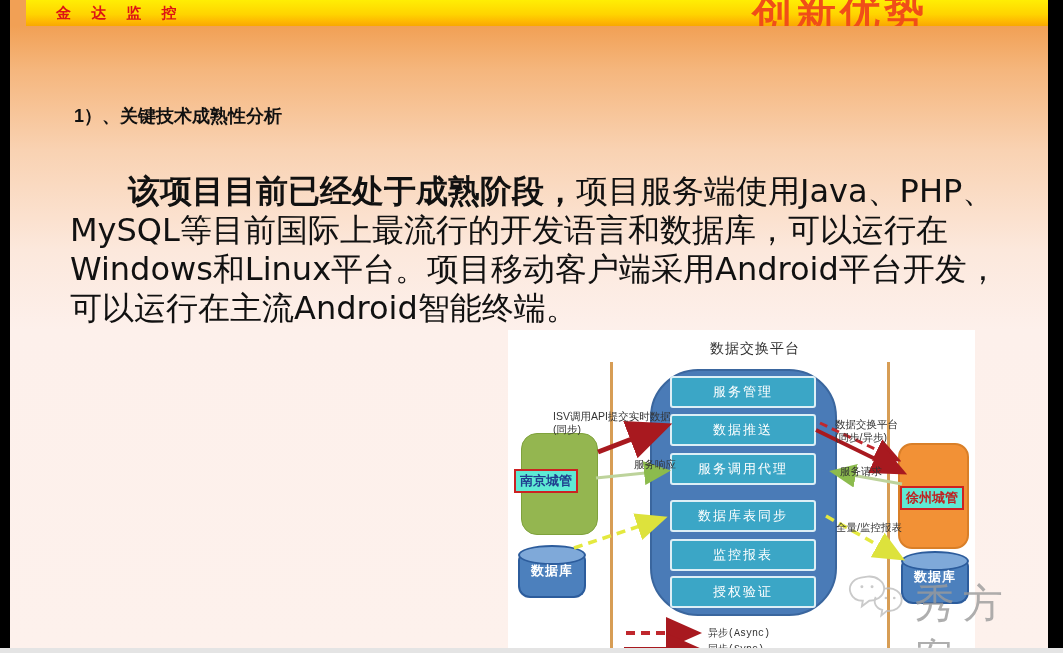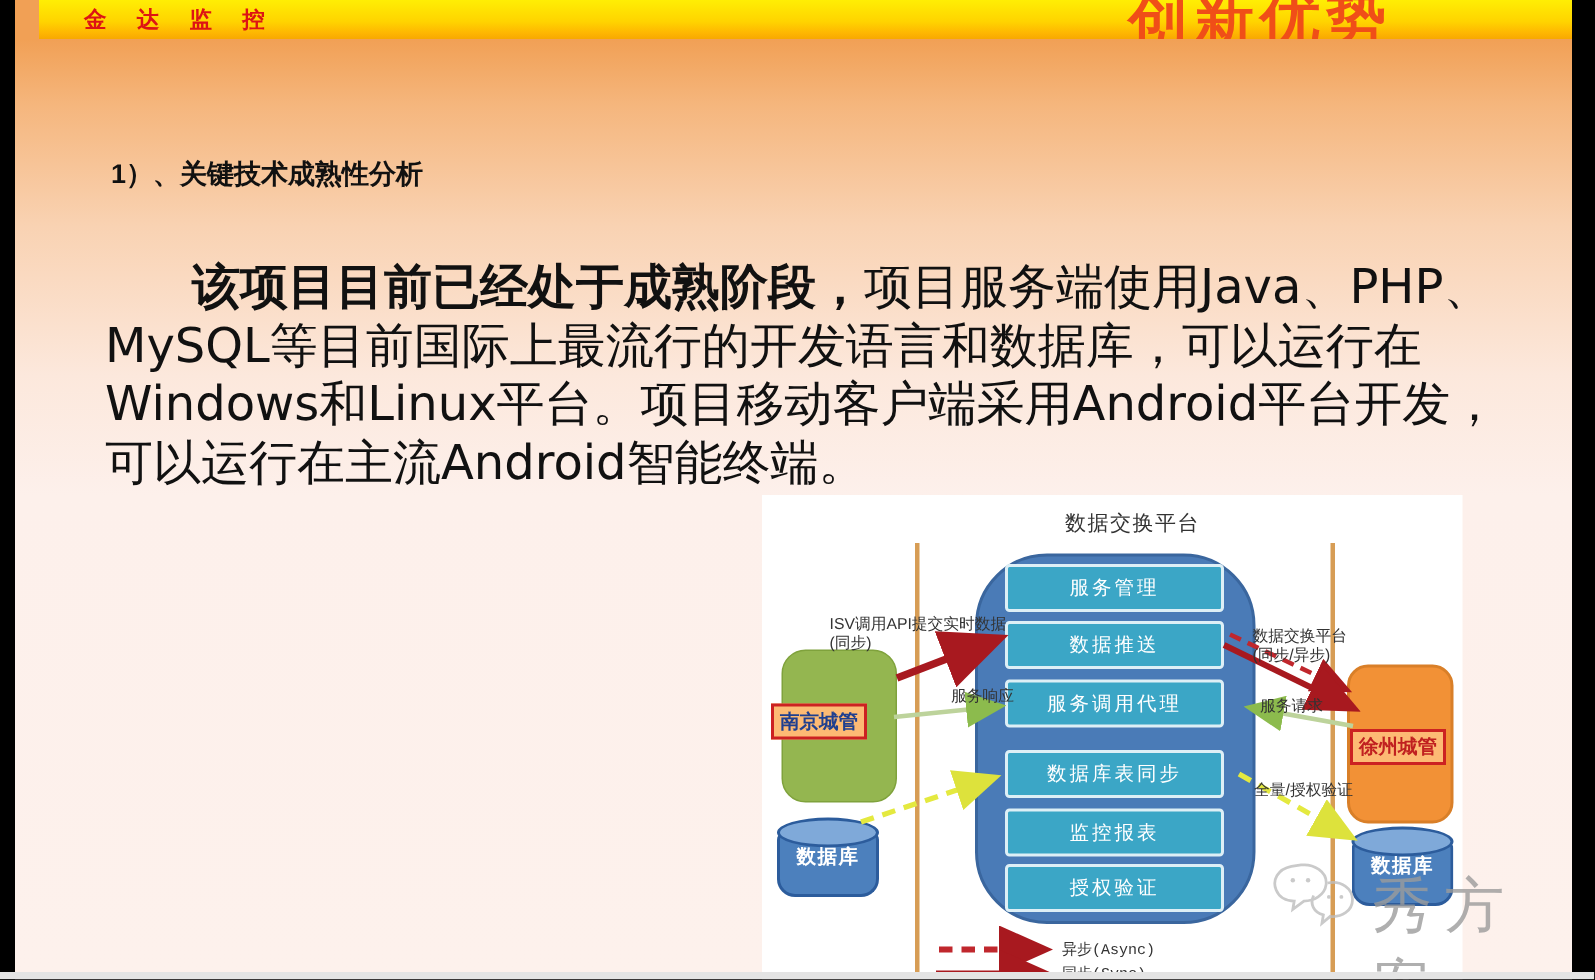--- a/index.html
+++ b/index.html
@@ -22,21 +22,21 @@
   .diag-title{position:absolute;left:147px;top:10px;width:200px;text-align:center;font-size:14px;color:#333;letter-spacing:1px;}
   .vline{position:absolute;top:32px;bottom:0;width:3px;background:#d79d55;}
   .vline.l{left:102px;} .vline.r{left:379px;}
   .platform{position:absolute;left:142px;top:39px;width:183px;height:243px;background:#4a7bb7;
             border:2px solid #3a669e;border-radius:48px;}
   .pbox{position:absolute;left:162px;width:142px;height:28px;background:#3ba6c6;border:2px solid #ddeff6;
         border-radius:3px;color:#fff;font-size:13px;display:flex;align-items:center;justify-content:center;letter-spacing:2px;}
   .node{position:absolute;}
   .green-node{left:13px;top:103px;width:75px;height:100px;background:#94b650;border:1px solid #7fa23c;border-radius:16px;}
   .orange-node{left:390px;top:113px;width:67px;height:102px;background:#f29136;border:2px solid #d97f28;border-radius:14px;}
-  .node-label{position:absolute;background:#fdba74;border:2px solid #cc2222;font-size:13px;font-weight:bold;
+  .node-label{position:absolute;background:#5eead4;border:2px solid #cc2222;font-size:13px;font-weight:bold;
               padding:1px 4px;white-space:nowrap;}
   .nj-label{left:6px;top:139px;color:#1f3f8f;}
   .xz-label{left:392px;top:156px;color:#c02020;}
   .cyl{position:absolute;width:64px;height:34px;background:#4c80bd;border:2px solid #2c5c9c;border-top:none;
        border-radius:6px 6px 12px 12px;color:#fff;font-size:13px;font-weight:bold;text-align:center;padding-top:8px;letter-spacing:1px;}
   .cyl::before{content:"";position:absolute;left:-2px;top:-9px;width:64px;height:16px;background:#7fa9d9;
                border:2px solid #2c5c9c;border-radius:50%;}
   .cyl span{position:relative;z-index:1;}
   .cyl.l{left:10px;top:224px;} .cyl.r{left:393px;top:230px;}
   .dlabel{position:absolute;font-size:10.5px;color:#333;line-height:13px;z-index:4;}
@@ -113,21 +113,21 @@
       <div class="dlabel" style="left:45px;top:80px;">
         <div>ISV调用API提交实时数据</div>
         <div>(同步)</div>
       </div>
       <div class="dlabel" style="left:102px;top:128px;padding-left:24px;">服务响应</div>
       <div class="dlabel" style="left:327px;top:88px;">
         <div>数据交换平台</div>
         <div>(同步/异步)</div>
       </div>
       <div class="dlabel" style="left:332px;top:135px;">服务请求</div>
-      <div class="dlabel" style="left:328px;top:191px;">全量/授权验证</div>
+      <div class="dlabel" style="left:328px;top:191px;">全量/监控报表</div>
 
       <div class="legend-label" style="left:200px;top:296px;">异步(Async)</div>
       <div class="legend-label" style="left:200px;top:312px;">同步(Sync)</div>
     </div>
 
     <div class="watermark">
       <svg width="70" height="58" viewBox="0 0 70 58">
         <path d="M14 8 C4 10 0 18 3 25 C5 30 10 33 16 33 L15 39 L23 33 C30 33 38 29 39 21 C40 12 30 6 21 7 Z" fill="none" stroke="#bdbdbd" stroke-width="2"></path>
         <circle cx="15" cy="18" r="1.6" fill="#bdbdbd"></circle>
         <circle cx="26" cy="18" r="1.6" fill="#bdbdbd"></circle>

